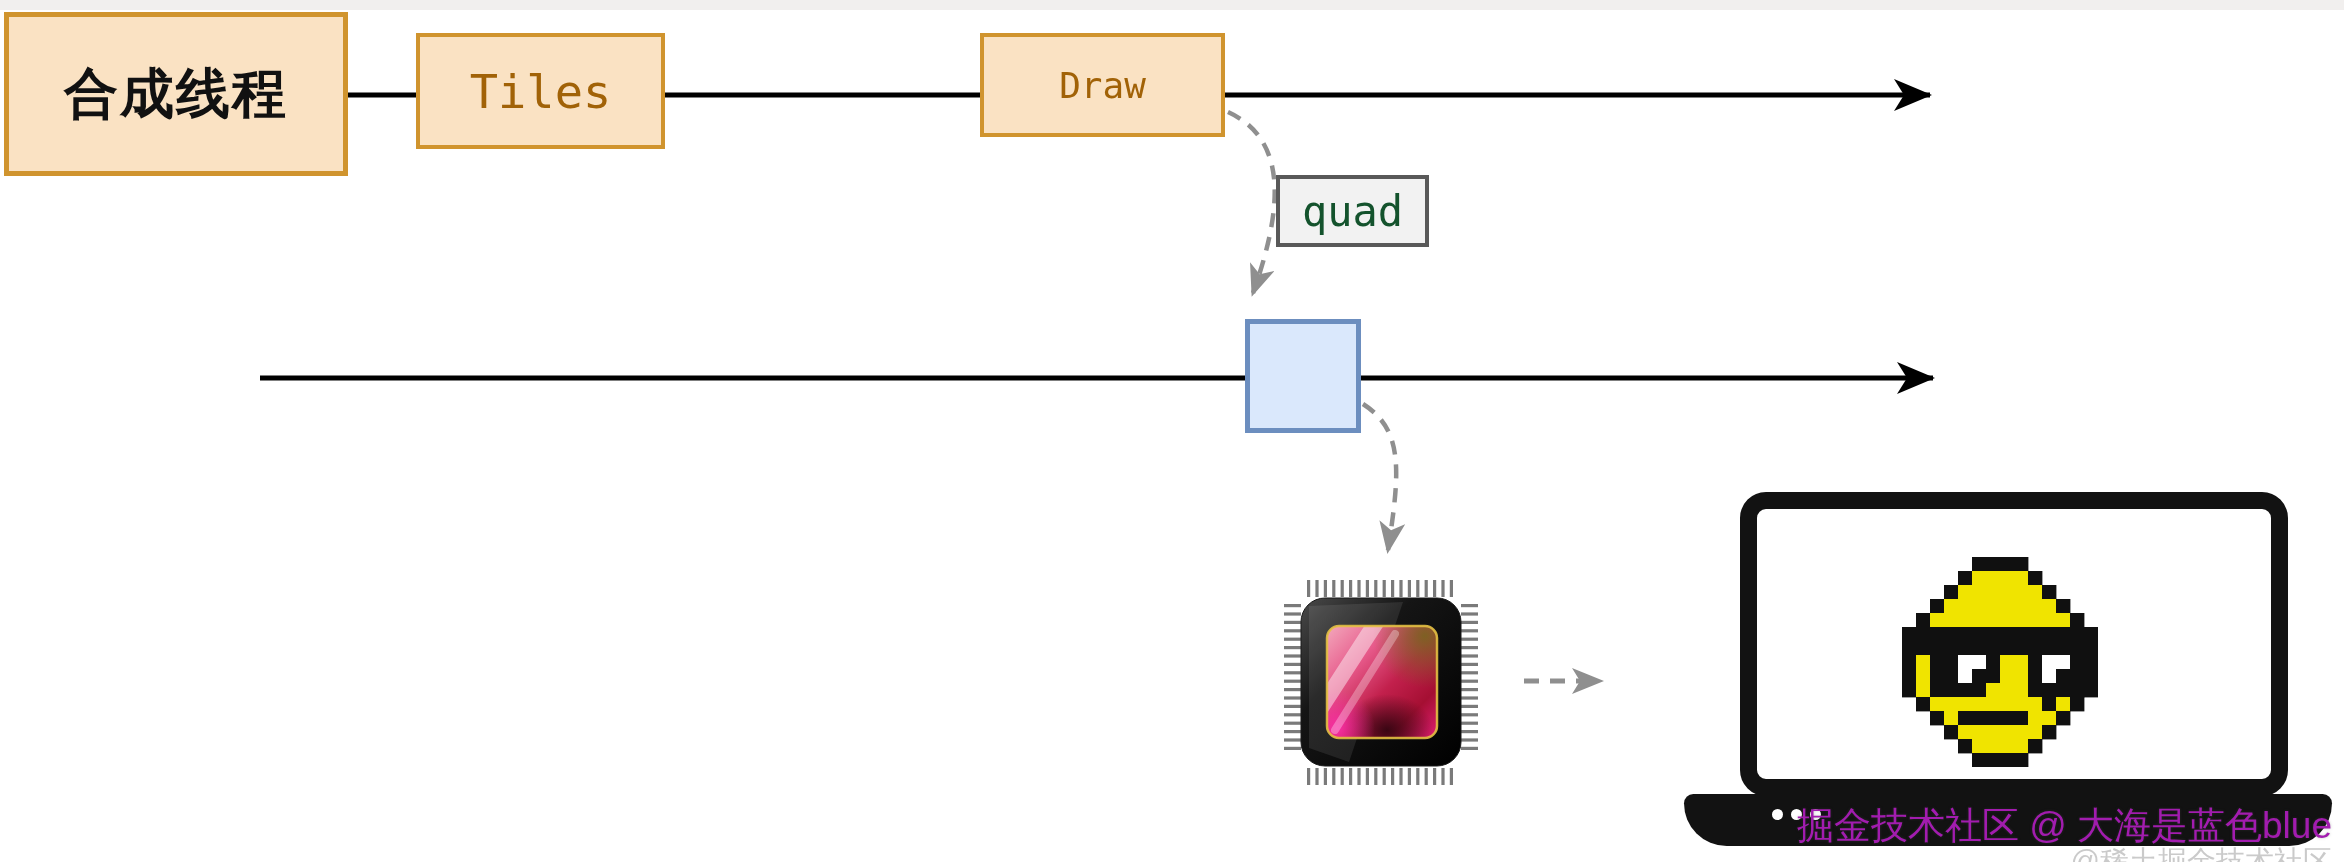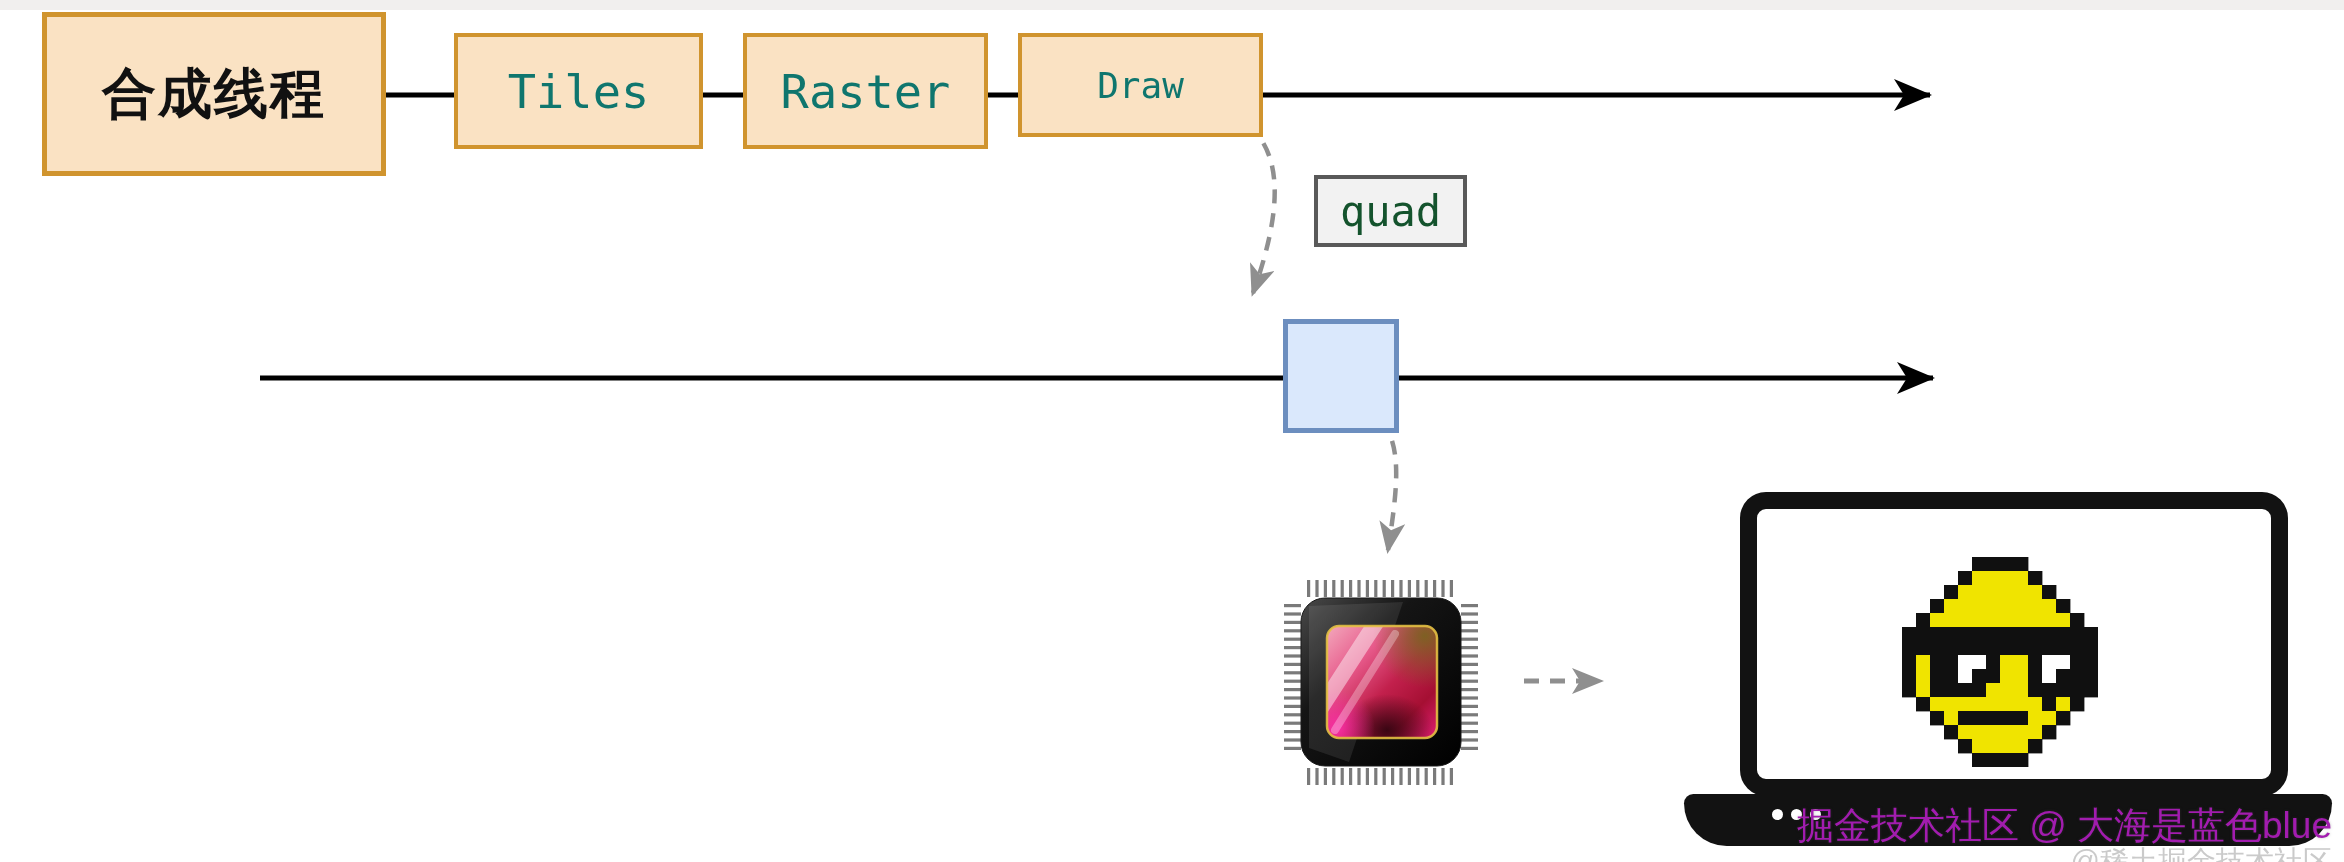--- a/index.html
+++ b/index.html
@@ -2,24 +2,24 @@
 <html><head>
 <meta charset="utf-8">
 <style>
   html,body{margin:0;padding:0;background:#ffffff;}
   #stage{position:relative;width:2344px;height:862px;background:#ffffff;overflow:hidden;
          font-family:"Liberation Sans",sans-serif;}
   #top-strip{position:absolute;left:0;top:0;width:2344px;height:10px;background:#f1efee;}
   svg.layer{position:absolute;left:0;top:0;}
   
   .node{position:absolute;box-sizing:border-box;display:flex;align-items:center;justify-content:center;
-        z-index:2;margin-left:38px;}
+        z-index:2;}
   .orange{background:#fae2c3;border:4px solid #d0942e;}
   .blue{background:#dae8fc;border:5px solid #6c8ebf;}
-  .mono{font-family:"DejaVu Sans Mono","Liberation Mono",monospace;color:#0f766e;}
+  .mono{font-family:"DejaVu Sans Mono","Liberation Mono",monospace;color:#a16207;}
   .cjk{font-weight:bold;color:#111;letter-spacing:2px;}
   #node-compositor{left:4px;top:12px;width:344px;height:164px;border-width:5px;font-size:54px;}
   #node-tiles{left:416px;top:33px;width:249px;height:116px;font-size:47px;}
   #node-raster{left:705px;top:33px;width:245px;height:116px;font-size:47px;}
   #node-draw{left:980px;top:33px;width:245px;height:104px;font-size:36px;}
   #node-quad{left:1276px;top:175px;width:153px;height:72px;background:#f2f2f2;border:4px solid #595959;
              font-size:42px;color:#14532d;z-index:2;}
   #node-gpu{left:10px;top:293px;width:250px;height:168px;font-size:48px;}
   #frame-square{left:1245px;top:319px;width:116px;height:114px;z-index:3;}
   
@@ -53,21 +53,20 @@
     </defs>
     <path d="M348,95 H1930" stroke="#000" stroke-width="5" fill="none" marker-end="url(#mBlack)"></path>
     <path d="M260,378 H1933" stroke="#000" stroke-width="5" fill="none" marker-end="url(#mBlack)"></path>
     <path d="M1228,112 C1294,142 1278,222 1253,293" stroke="#8f8f8f" stroke-width="4.5" stroke-dasharray="14 10" fill="none" marker-end="url(#mGray)"></path>
     <path d="M1363,404 C1404,430 1400,472 1388,550" stroke="#8f8f8f" stroke-width="4.5" stroke-dasharray="14 10" fill="none" marker-end="url(#mGray)"></path>
     <path d="M1524,681 H1600" stroke="#8f8f8f" stroke-width="5" stroke-dasharray="15 11" fill="none" marker-end="url(#mGray)"></path>
   </svg>
 
   <div class="node orange cjk" id="node-compositor">合成线程</div>
   <div class="node orange mono" id="node-tiles">Tiles</div>
-  <div class="node orange mono" id="node-raster">Raster</div>
   <div class="node orange mono" id="node-draw">Draw</div>
   <div class="node mono" id="node-quad">quad</div>
   <div class="node blue" id="frame-square"></div>
 
   <svg id="chip" width="196" height="210" viewBox="0 0 196 210">
     <defs>
       <linearGradient id="gBody" x1="0" y1="0" x2="1" y2="1">
         <stop offset="0" stop-color="#4a4a4a"></stop>
         <stop offset="0.35" stop-color="#151515"></stop>
         <stop offset="1" stop-color="#000000"></stop>

